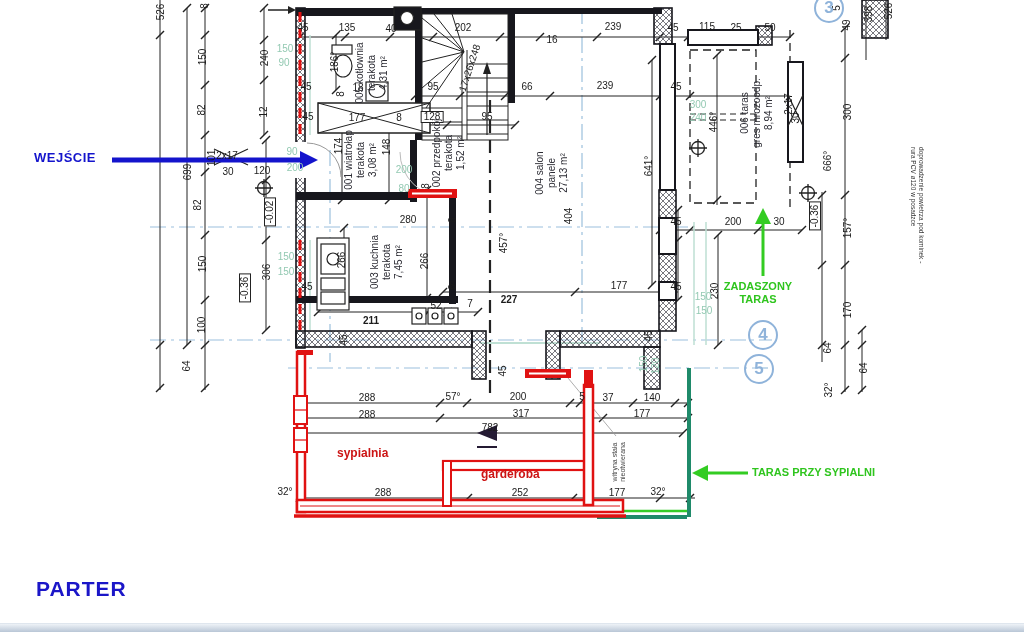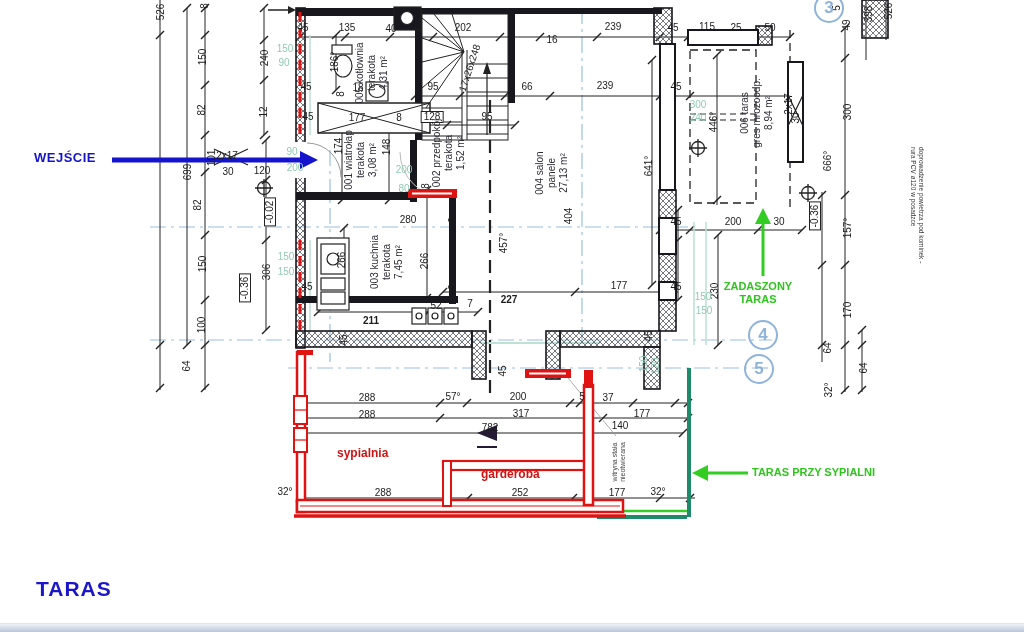--- a/index.html
+++ b/index.html
@@ -340,21 +340,21 @@
   </svg>
 
   <div id="labels">
     <div class="co co-entrance">WEJŚCIE</div>
     <div class="co co-covered">ZADASZONY TARAS</div>
     <div class="co co-bedterrace">TARAS PRZY SYPIALNI</div>
     <div class="co co-bedroom">sypialnia</div>
     <div class="co co-wardrobe">garderoba</div>
     <div class="co co-glazing">witryna stała nieotwierana</div>
     <div class="co co-airnote">doprowadzenie powietrza pod kominek - rura PCV ø120 w posadzce</div>
-    <div class="title">TARAS</div>
+    <div class="title">PARTER</div>
   <span class="dim" style="left: 347px; top: 28px; transform: translate(-50%, -50%) rotate(0deg);">135</span>
       <span class="dim" style="left: 391px; top: 29px; transform: translate(-50%, -50%) rotate(0deg);">40</span>
       <span class="dim" style="left: 463px; top: 28px; transform: translate(-50%, -50%) rotate(0deg);">202</span>
       <span class="dim" style="left: 552px; top: 40px; transform: translate(-50%, -50%) rotate(0deg);">16</span>
       <span class="dim" style="left: 613px; top: 27px; transform: translate(-50%, -50%) rotate(0deg);">239</span>
       <span class="dim" style="left: 673px; top: 28px; transform: translate(-50%, -50%) rotate(0deg);">45</span>
       <span class="dim" style="left: 707px; top: 27px; transform: translate(-50%, -50%) rotate(0deg);">115</span>
       <span class="dim" style="left: 736px; top: 28px; transform: translate(-50%, -50%) rotate(0deg);">25</span>
       <span class="dim" style="left: 770px; top: 28px; transform: translate(-50%, -50%) rotate(0deg);">50</span>
       <span class="dim" style="left: 433px; top: 87px; transform: translate(-50%, -50%) rotate(0deg);">95</span>
@@ -417,21 +417,21 @@
       <span class="dim" style="left: 619px; top: 286px; transform: translate(-50%, -50%) rotate(0deg);">177</span>
       <span class="dim" style="left: 452px; top: 286px; transform: translate(-50%, -50%) rotate(0deg);">8</span>
       <span class="dim t" style="left: 644px; top: 364px; transform: translate(-50%, -50%) rotate(-90deg);">150</span>
       <span class="dim t" style="left: 656px; top: 366px; transform: translate(-50%, -50%) rotate(-90deg);">120</span>
       <span class="dim" style="left: 649px; top: 336px; transform: translate(-50%, -50%) rotate(-90deg);">45</span>
       <span class="dim" style="left: 367px; top: 398px; transform: translate(-50%, -50%) rotate(0deg);">288</span>
       <span class="dim" style="left: 453px; top: 397px; transform: translate(-50%, -50%) rotate(0deg);">57°</span>
       <span class="dim" style="left: 518px; top: 397px; transform: translate(-50%, -50%) rotate(0deg);">200</span>
       <span class="dim" style="left: 582px; top: 397px; transform: translate(-50%, -50%) rotate(0deg);">5</span>
       <span class="dim" style="left: 608px; top: 398px; transform: translate(-50%, -50%) rotate(0deg);">37</span>
-      <span class="dim" style="left: 620px; top: 398px; transform: translate(-50%, -50%) rotate(0deg); margin-top: 28px;">140</span>
+      <span class="dim" style="left: 652px; top: 398px; transform: translate(-50%, -50%) rotate(0deg);">140</span>
       <span class="dim" style="left: 367px; top: 415px; transform: translate(-50%, -50%) rotate(0deg);">288</span>
       <span class="dim" style="left: 521px; top: 414px; transform: translate(-50%, -50%) rotate(0deg);">317</span>
       <span class="dim" style="left: 642px; top: 414px; transform: translate(-50%, -50%) rotate(0deg);">177</span>
       <span class="dim" style="left: 490px; top: 428px; transform: translate(-50%, -50%) rotate(0deg);">782</span>
       <span class="dim" style="left: 383px; top: 493px; transform: translate(-50%, -50%) rotate(0deg);">288</span>
       <span class="dim" style="left: 520px; top: 493px; transform: translate(-50%, -50%) rotate(0deg);">252</span>
       <span class="dim" style="left: 617px; top: 493px; transform: translate(-50%, -50%) rotate(0deg);">177</span>
       <span class="dim" style="left: 658px; top: 492px; transform: translate(-50%, -50%) rotate(0deg);">32°</span>
       <span class="dim" style="left: 285px; top: 492px; transform: translate(-50%, -50%) rotate(0deg);">32°</span>
       <span class="dim" style="left: 503px; top: 371px; transform: translate(-50%, -50%) rotate(-90deg);">45</span>

